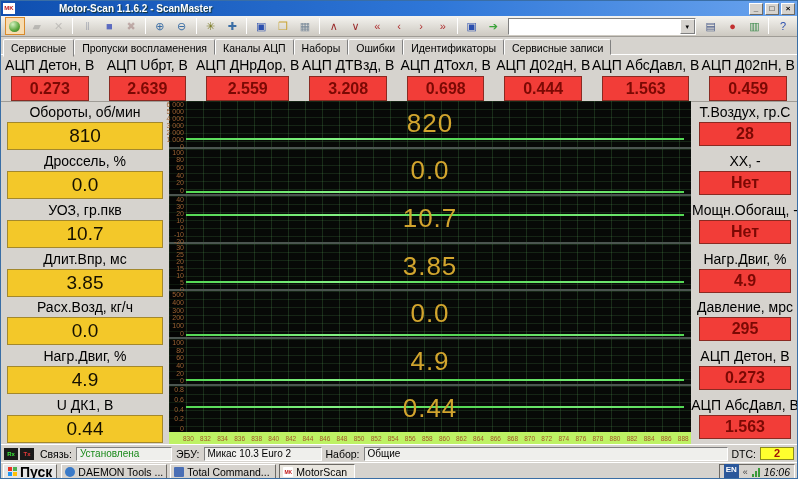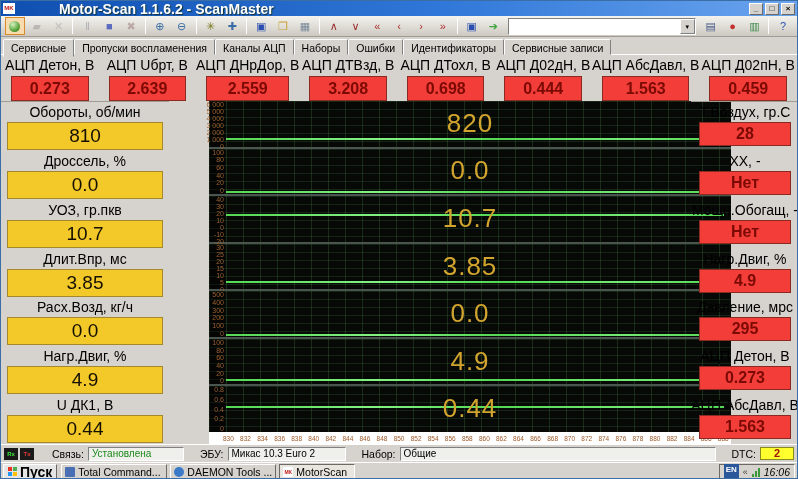--- a/index.html
+++ b/index.html
@@ -1,21 +1,21 @@
 <!DOCTYPE html>
 <html><head>
 <meta charset="utf-8">
 <style>
   html,body{margin:0;padding:0;background:#555;}
   *{box-sizing:border-box;font-family:"Liberation Sans",sans-serif;}
   #win{position:relative;width:798px;height:479px;background:#d6d3ce;overflow:hidden;border:1px solid #3a6ea5;}
   
   #titlebar{position:absolute;left:0;top:0;right:0;height:15px;background:linear-gradient(90deg,#0f4fb0,#2f77d8 55%,#6aa4ee);display:flex;align-items:center;padding:0 2px;}
   #appicon{width:12px;height:11px;background:#fff;color:#c01818;font-size:6px;font-weight:bold;text-align:center;line-height:11px;margin-right:3px;flex:none;}
-  #title{color:#fff;font-size:14px;font-weight:bold;white-space:nowrap;flex:1;text-shadow:1px 1px 1px #133;padding-left:41px;}
+  #title{color:#fff;font-size:10px;font-weight:bold;white-space:nowrap;flex:1;text-shadow:1px 1px 1px #133;padding-left:41px;}
   .winbtn{width:14px;height:12px;background:#d6d3ce;border:1px solid;border-color:#fff #6d6a65 #6d6a65 #fff;font-size:8px;line-height:9px;text-align:center;margin-left:2px;color:#000;flex:none;font-weight:bold;}
   
   #toolbar{position:absolute;left:0;top:15px;right:0;height:21px;background:linear-gradient(#f4f3ef,#cdc9c1);border-bottom:1px solid #9f9c96;display:flex;align-items:center;padding:0 3px;}
   .tbtn{width:22px;height:18px;display:inline-flex;align-items:center;justify-content:center;font-size:11px;margin:0 1px;border:1px solid transparent;cursor:default;}
   .tbtn.active{background:#f7dcb0;border:1px solid #d88a2c;}
   .tbtn.disabled{opacity:.45;filter:grayscale(60%);}
   .tsep{width:1px;height:16px;background:#9a968f;border-right:1px solid #fff;margin:0 3px;flex:none;}
   .ball{width:11px;height:11px;border-radius:50%;background:radial-gradient(circle at 35% 30%,#d6f2c2,#5aa53c 60%,#2c6b1e);}
   #tbcombo{display:inline-flex;align-items:center;height:17px;width:210px;background:#fff;border:1px solid;border-color:#808080 #fff #fff #808080;margin:0 4px;}
   #tbcombo input{flex:1;border:0;outline:0;height:13px;font-size:10px;padding:0 2px;}
@@ -31,36 +31,36 @@
   .redbox{margin:3px 10px 0;height:25px;background:#f23d38;border:1px solid #8a2a22;color:#7b0904;font-size:16px;font-weight:bold;line-height:23px;text-align:center;}
   
   #leftcol{position:absolute;left:0;top:100px;width:168px;height:343px;display:flex;flex-direction:column;border-top:1px solid #9f9c96;}
   .lcell{flex:1;text-align:center;padding-top:2px;}
   .yellowbox{margin:2px 6px 0;height:28px;background:#f3c829;border:1px solid #a3882c;color:#151000;font-size:19px;line-height:26px;text-align:center;}
   
   #rightcol{position:absolute;left:690px;top:100px;width:108px;height:343px;display:flex;flex-direction:column;border-top:1px solid #9f9c96;}
   .rcell{flex:1;text-align:center;padding-top:2px;}
   .rcell .redbox{margin:2px 8px 0;height:24px;line-height:22px;}
   
-  #graph{position:absolute;left:168px;top:100px;width:522px;height:343px;background:#ffffff;margin-left:40px;}
+  #graph{position:absolute;left:168px;top:100px;width:522px;height:343px;background:#bef264;}
   #strips{position:absolute;left:0;top:0;right:0;height:331px;display:flex;flex-direction:column;}
   .strip{position:relative;flex:1;border-bottom:2px solid #4b5550;background-color:#070907;
     background-image:repeating-linear-gradient(to right,rgba(80,150,80,.25) 0 1px,transparent 1px 17px),
                      repeating-linear-gradient(to bottom,rgba(80,150,80,.20) 0 1px,transparent 1px 8px);}
   .strip:last-child{border-bottom:none;}
   .ticks{position:absolute;left:0;top:0;bottom:0;width:16px;display:flex;flex-direction:column;justify-content:space-between;align-items:flex-end;padding-right:1px;background:rgba(0,0,0,.35);}
   .ticks span{font-size:7px;line-height:7px;color:#9c6133;white-space:nowrap;}
   .trace{position:absolute;left:17px;right:7px;height:2px;background:linear-gradient(90deg,#54d854,#83f283 30%,#54d854 55%,#74ea74 80%,#54d854);}
   .bigval{position:absolute;left:50%;top:50%;transform:translate(-50%,-52%);color:#d2a52e;font-size:26px;letter-spacing:1px;}
   #xaxis{position:absolute;left:14px;right:2px;bottom:0;height:12px;display:flex;justify-content:space-between;align-items:center;}
   #xaxis span{font-size:6.5px;color:#a05a28;}
   
   #statusbar{position:absolute;left:0;top:443px;right:0;height:18px;background:#d6d3ce;border-top:1px solid #fff;display:flex;align-items:center;padding:0 3px;font-size:10.5px;}
   .ind{width:14px;height:12px;background:#1a1a1a;font-size:6px;font-weight:bold;text-align:center;line-height:12px;margin-right:2px;flex:none;}
-  .slabel{margin:0 4px 0 16px;color:#000;white-space:nowrap;}
+  .slabel{margin:0 4px 0 4px;color:#000;white-space:nowrap;}
   .sfield{height:14px;background:#efefec;border:1px solid;border-color:#808080 #fff #fff #808080;padding:0 3px;font-size:10px;line-height:12px;white-space:nowrap;overflow:hidden;}
   #dtcbox{width:34px;height:13px;background:#ffff2e;border:1px solid #8a8a20;color:#a01408;font-weight:bold;text-align:center;font-size:11px;line-height:11px;flex:none;}
   
   #taskbar{position:absolute;left:0;top:461px;right:0;height:18px;background:#d6d3ce;border-top:1px solid #fff;display:flex;align-items:center;padding:1px 2px;}
   #startbtn{height:15px;background:#e5e5e5;border:1px solid;border-color:#fff #6d6a65 #6d6a65 #fff;display:flex;align-items:center;padding:0 4px;font-size:14px;font-weight:bold;margin-right:4px;flex:none;}
   .flag{width:9px;height:9px;display:grid;grid-template-columns:4px 4px;grid-template-rows:4px 4px;gap:1px;margin-right:3px;}
   .flag i{display:block;}
   .taskbtn{width:106px;height:15px;background:#d6d3ce;border:1px solid;border-color:#fff #6d6a65 #6d6a65 #fff;display:flex;align-items:center;padding:0 3px;font-size:10.5px;margin-right:3px;white-space:nowrap;overflow:hidden;flex:none;}
   .taskbtn.activeTask{border-color:#6d6a65 #fff #fff #6d6a65;background:#e9e6df;width:76px;}
   .ticon{width:10px;height:10px;border-radius:50%;margin-right:3px;flex:none;}
@@ -366,26 +366,26 @@
       <span class="flag">
           <i style="background:#ea3323"></i>
           <i style="background:#4caf50"></i>
           <i style="background:#2196f3"></i>
           <i style="background:#ffc107"></i>
         </span>
       <span>Пуск</span>
     </div>
     <div id="taskbtns" style="display:flex;">
         <div class="taskbtn">
+          <span class="ticon" style="background: rgb(58, 122, 200);"></span>
+          <span>DAEMON Tools ...</span>
+        </div>
+        <div class="taskbtn">
           <span class="ticon sq" style="background: rgb(74, 111, 181);"></span>
           <span>Total Command...</span>
-        </div>
-        <div class="taskbtn">
-          <span class="ticon" style="background: rgb(58, 122, 200);"></span>
-          <span>DAEMON Tools ...</span>
         </div>
         <div class="taskbtn activeTask">
           <span class="ticon sq" style="background: rgb(255, 255, 255); color: rgb(192, 24, 24); font-size: 5px; font-weight: bold; text-align: center; line-height: 10px;">MK</span>
           <span>MotorScan</span>
         </div>
       </div>
     <div id="tray">
       <span id="langbadge">EN</span>
       <span id="chevtray">«</span>
       <span class="bars">

